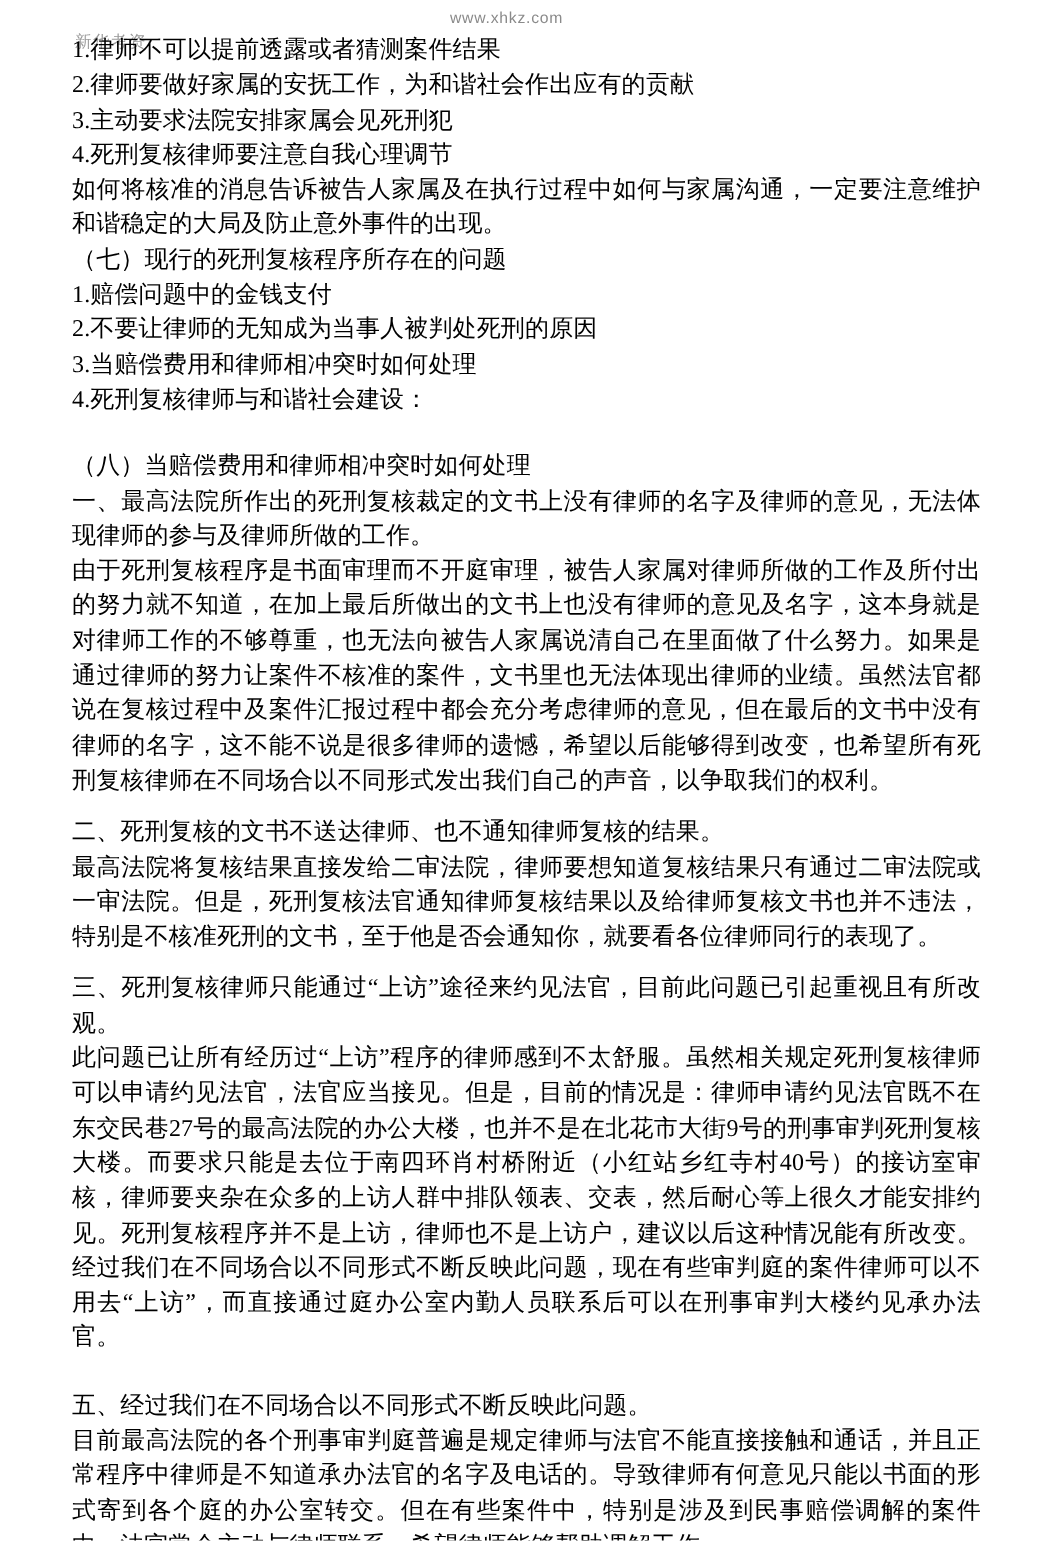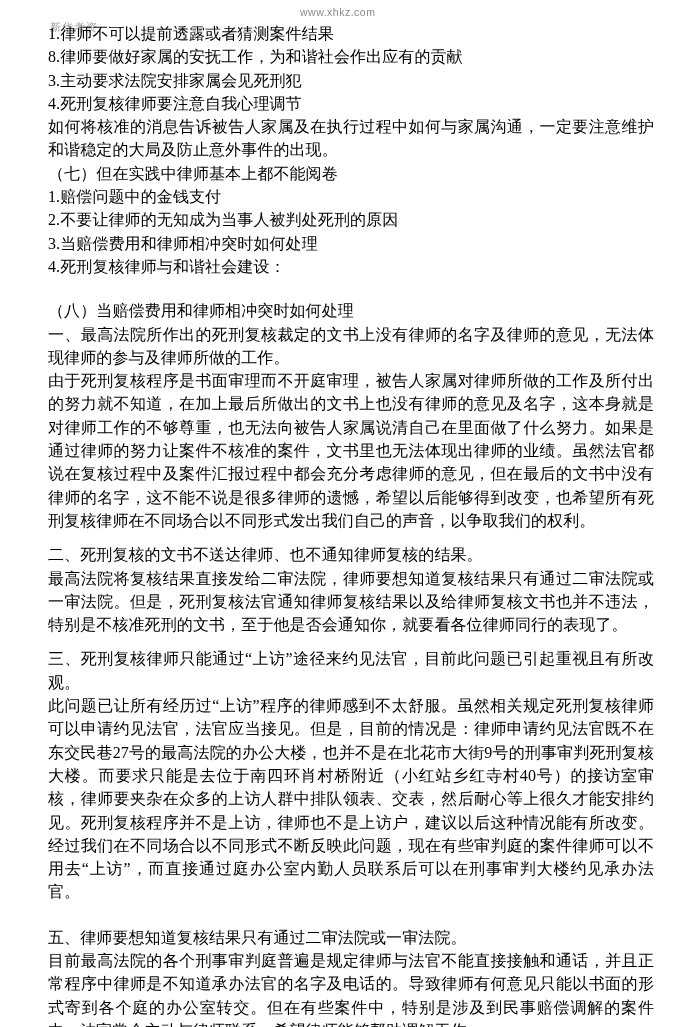--- a/index.html
+++ b/index.html
@@ -75,25 +75,25 @@
 <div class="page">
 
   <div class="header">
     <div class="wm-url">www.xhkz.com</div>
     <div class="wm-sub">新华考资</div>
   </div>
 
   <div class="content">
 
     <p>1.律师不可以提前透露或者猜测案件结果</p>
-    <p>8.律师要做好家属的安抚工作，为和谐社会作出应有的贡献</p>
+    <p>2.律师要做好家属的安抚工作，为和谐社会作出应有的贡献</p>
     <p>3.主动要求法院安排家属会见死刑犯</p>
     <p>4.死刑复核律师要注意自我心理调节</p>
     <p>如何将核准的消息告诉被告人家属及在执行过程中如何与家属沟通，一定要注意维护和谐稳定的大局及防止意外事件的出现。</p>
-    <p>（七）但在实践中律师基本上都不能阅卷</p>
+    <p>（七）现行的死刑复核程序所存在的问题</p>
     <p>1.赔偿问题中的金钱支付</p>
     <p>2.不要让律师的无知成为当事人被判处死刑的原因</p>
     <p>3.当赔偿费用和律师相冲突时如何处理</p>
     <p>4.死刑复核律师与和谐社会建设：</p>
 
     <div class="spacer-md"></div>
 
     <p>（八）当赔偿费用和律师相冲突时如何处理</p>
 
     <div class="para-block">
@@ -114,18 +114,18 @@
       <p>三、死刑复核律师只能通过“上访”途径来约见法官，目前此问题已引起重视且有所改观。</p>
       <p class="body">此问题已让所有经历过“上访”程序的律师感到不太舒服。虽然相关规定死刑复核律师可以申请约见法官，法官应当接见。但是，目前的情况是：律师申请约见法官既不在东交民巷27号的最高法院的办公大楼，也并不是在北花市大街9号的刑事审判死刑复核大楼。而要求只能是去位于南四环肖村桥附近（小红站乡红寺村40号）的接访室审核，律师要夹杂在众多的上访人群中排队领表、交表，然后耐心等上很久才能安排约见。死刑复核程序并不是上访，律师也不是上访户，建议以后这种情况能有所改变。经过我们在不同场合以不同形式不断反映此问题，现在有些审判庭的案件律师可以不用去“上访”，而直接通过庭办公室内勤人员联系后可以在刑事审判大楼约见承办法官。</p>
     </div>
 
     <div class="spacer-sm"></div>
 
 
     <div class="spacer-sm"></div>
 
     <div class="para-block">
-      <p>五、律师要想知道复核结果只有通过二审法院或一审法院。</p>
+      <p>五、经过我们在不同场合以不同形式不断反映此问题。</p>
       <p class="body">目前最高法院的各个刑事审判庭普遍是规定律师与法官不能直接接触和通话，并且正常程序中律师是不知道承办法官的名字及电话的。导致律师有何意见只能以书面的形式寄到各个庭的办公室转交。但在有些案件中，特别是涉及到民事赔偿调解的案件中，法官常会主动与律师联系，希望律师能够帮助调解工作。</p>
     </div>
 
   </div>
 </div>
 
 </body></html>

